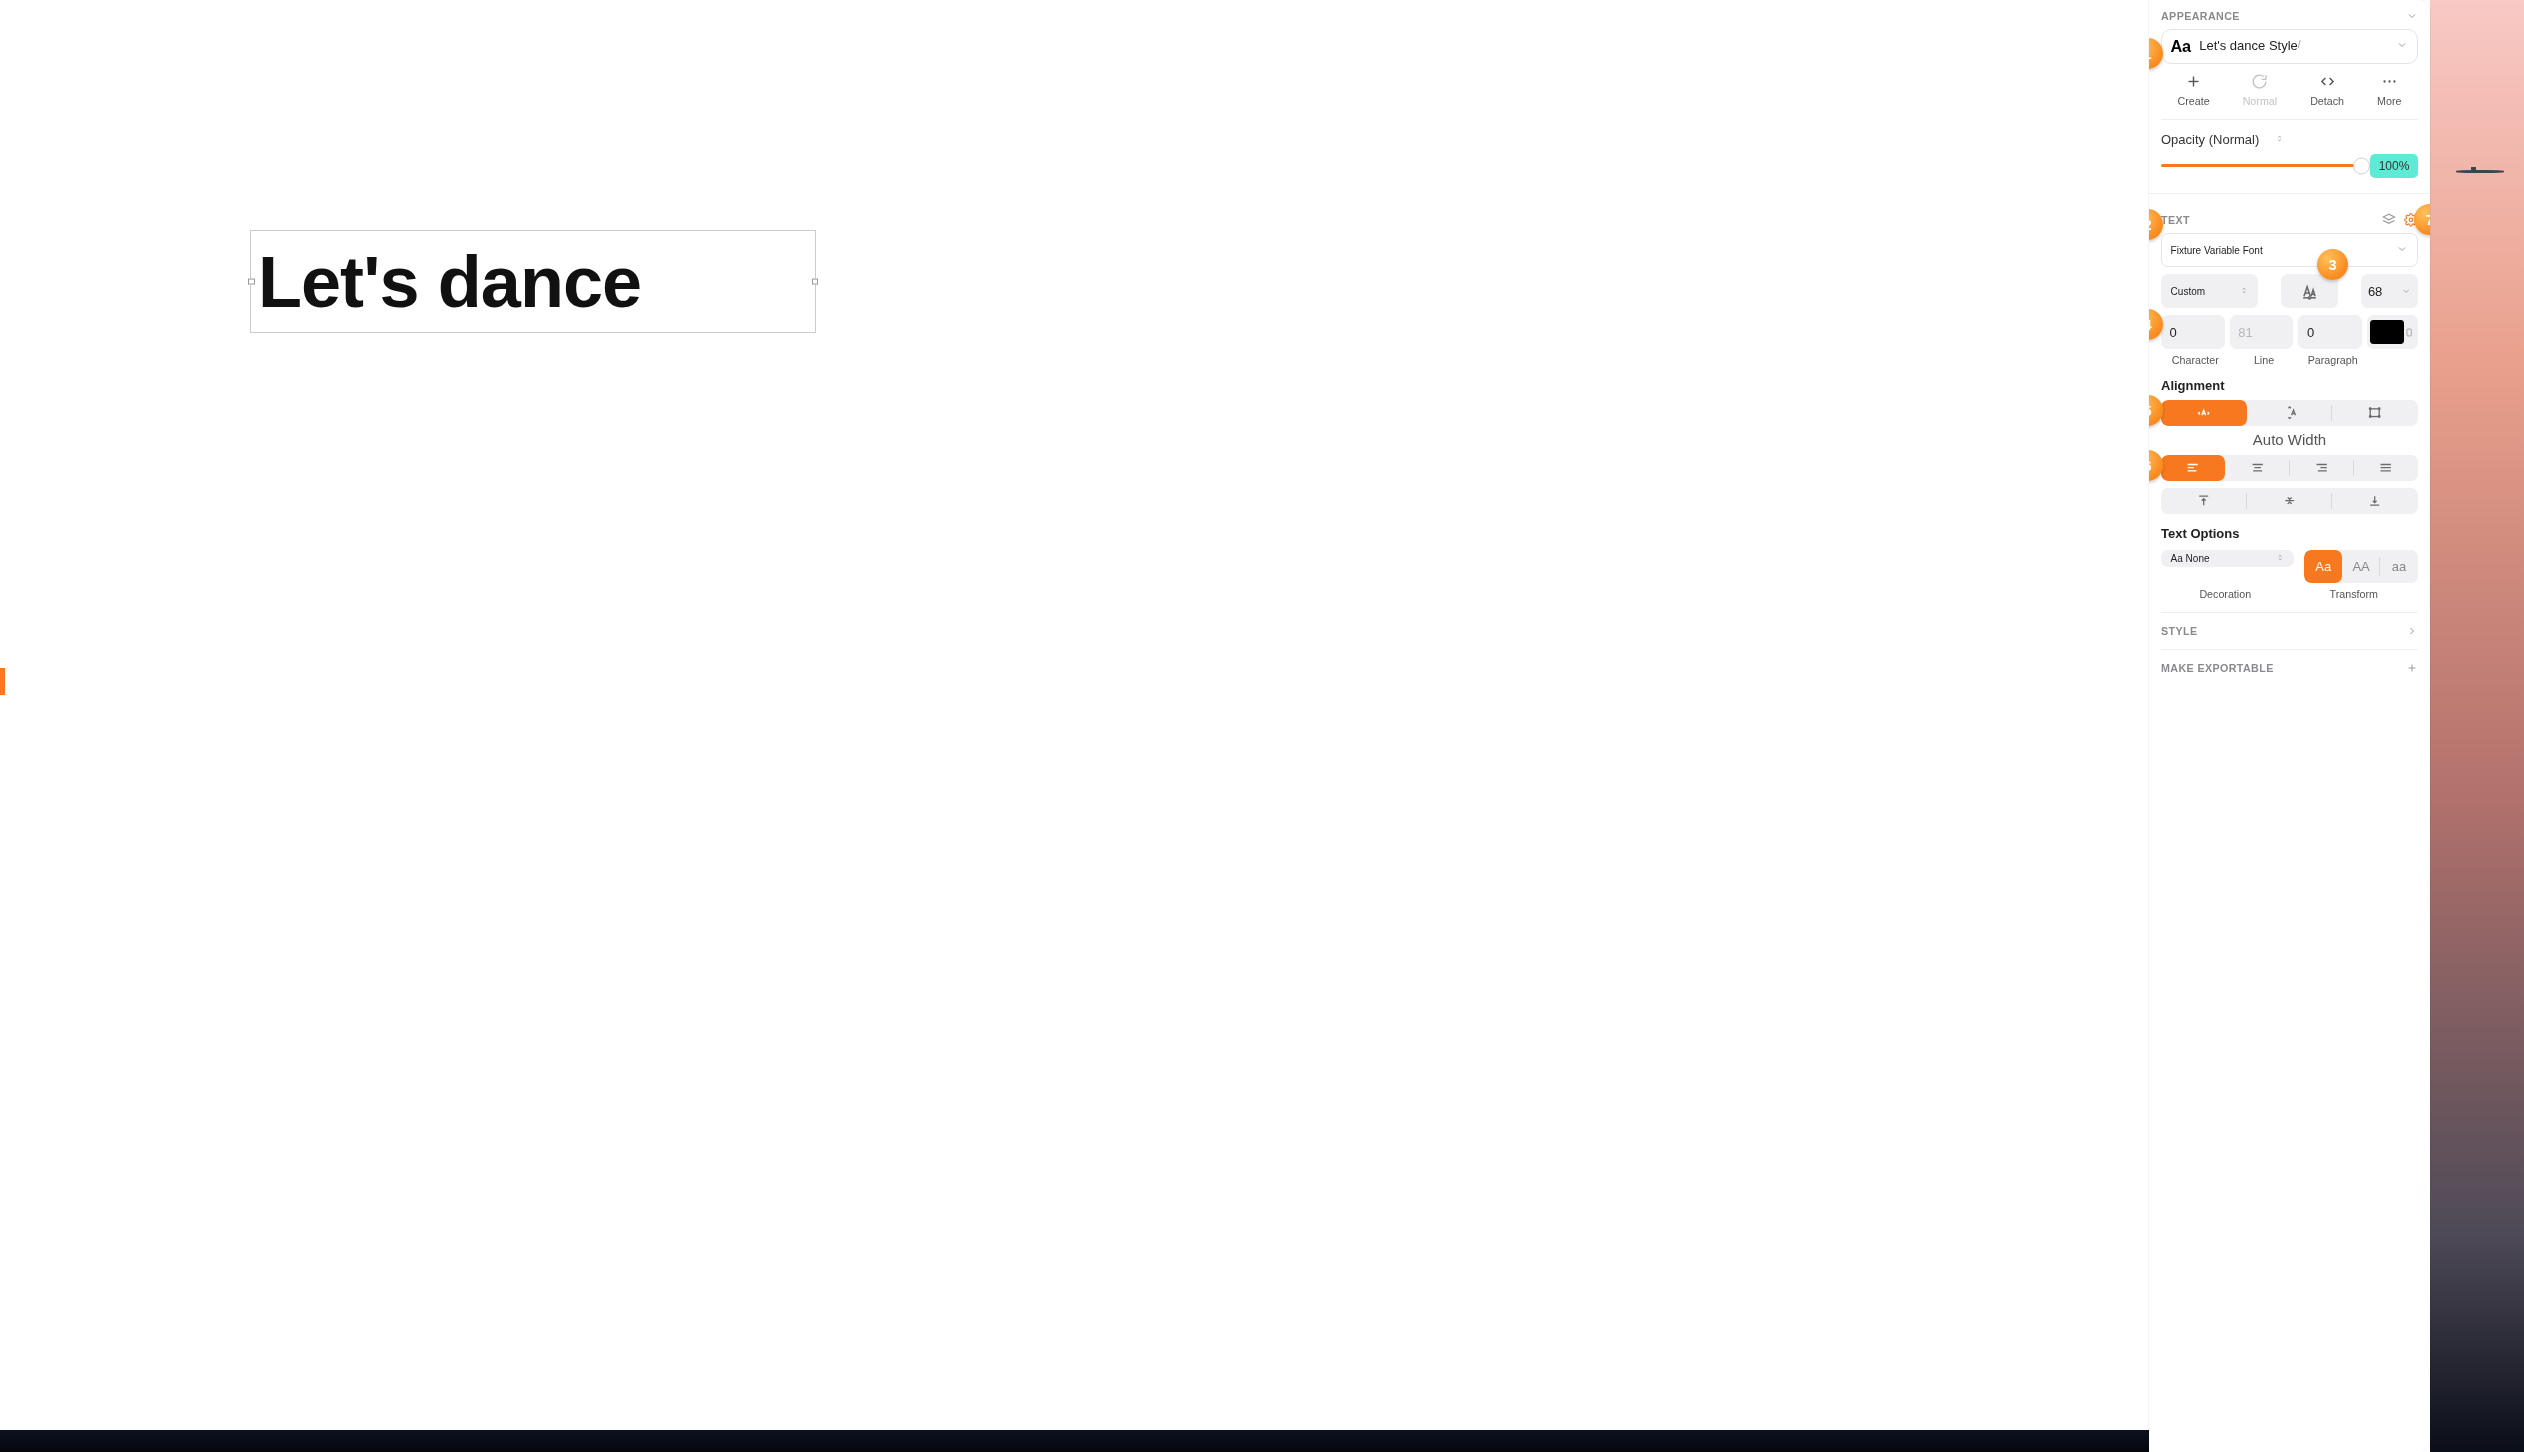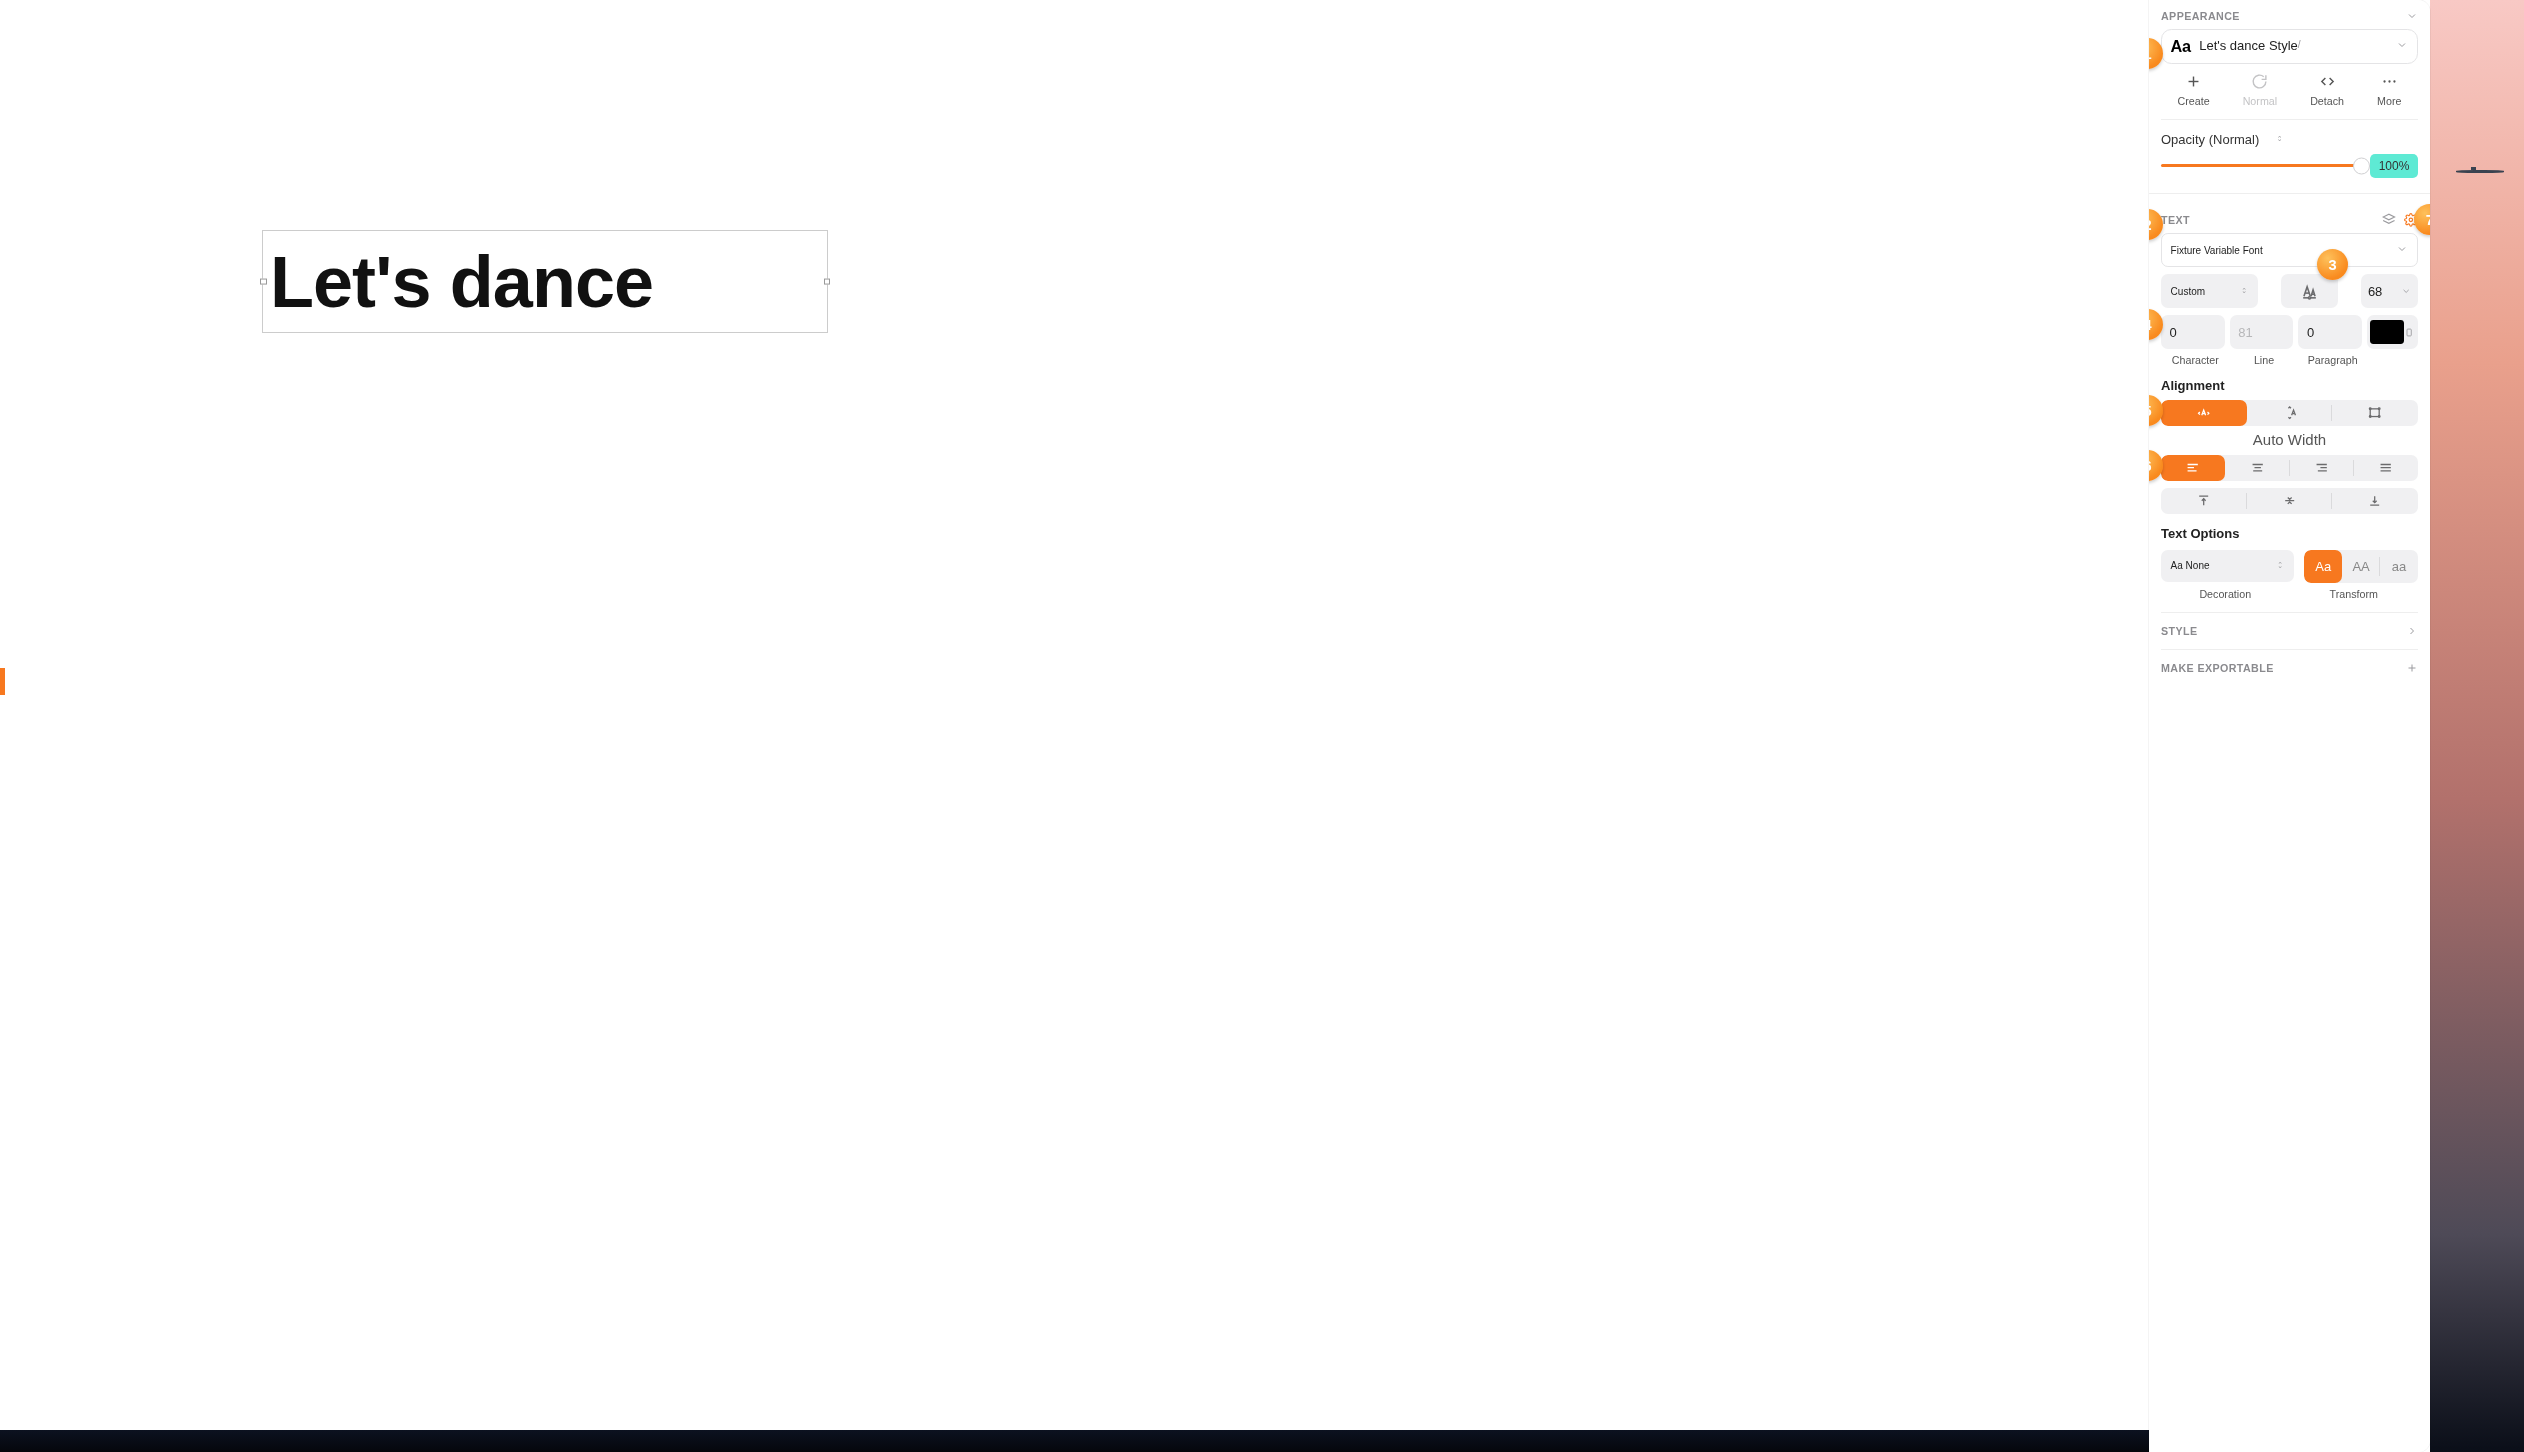--- a/index.html
+++ b/index.html
@@ -23,21 +23,21 @@
     position: absolute;
     left: 0;
     top: 46%;
     width: 5.1px;
     height: 27.4px;
     background: #F7781F;
   }
 
   .text-box {
     position: absolute;
-    left: 262px;
+    left: 250px;
     top: 230px;
     width: 566px;
     height: 103px;
     border: 0.9px solid #ccc;
     display: flex;
     align-items: center;
     justify-content: flex-start;
     padding: 0 6.9px;
   }
   .text-box .main-text {
@@ -201,21 +201,21 @@
     color:#6b6b6d; cursor:pointer; position:relative;
   }
   .seg .seg-item.active { background:#F7781F; color:#fff; border-radius:6.9px;}
   .seg .div::after {
     content:""; position:absolute; right:0; top:5.1px; bottom:5.1px; width:0.9px; background:#DADADC;
   }
   .seg .seg-item svg { width:15.4px; height:15.4px; }
 
   .center-label { text-align:center; font-size:15px; color:#555; margin-top:5.1px; }
 
-  .select.deco { height:32px; }
+  .select.deco { height:17px; }
   .transform-seg {
     display:flex; background:#F0F0F2; border-radius:6.9px; height:33px; overflow:hidden;
   }
   .transform-seg .t {
     flex:1; display:flex; align-items:center; justify-content:center; font-size:13px; color:#888; cursor:pointer; position:relative;
   }
   .transform-seg .t.active { background:#F7781F; color:#fff; border-radius:6.9px;}
   .transform-seg .t.div::after{
     content:""; position:absolute; right:0; top:6.9px; bottom:6.9px; width:0.9px; background:#DADADC;
   }

